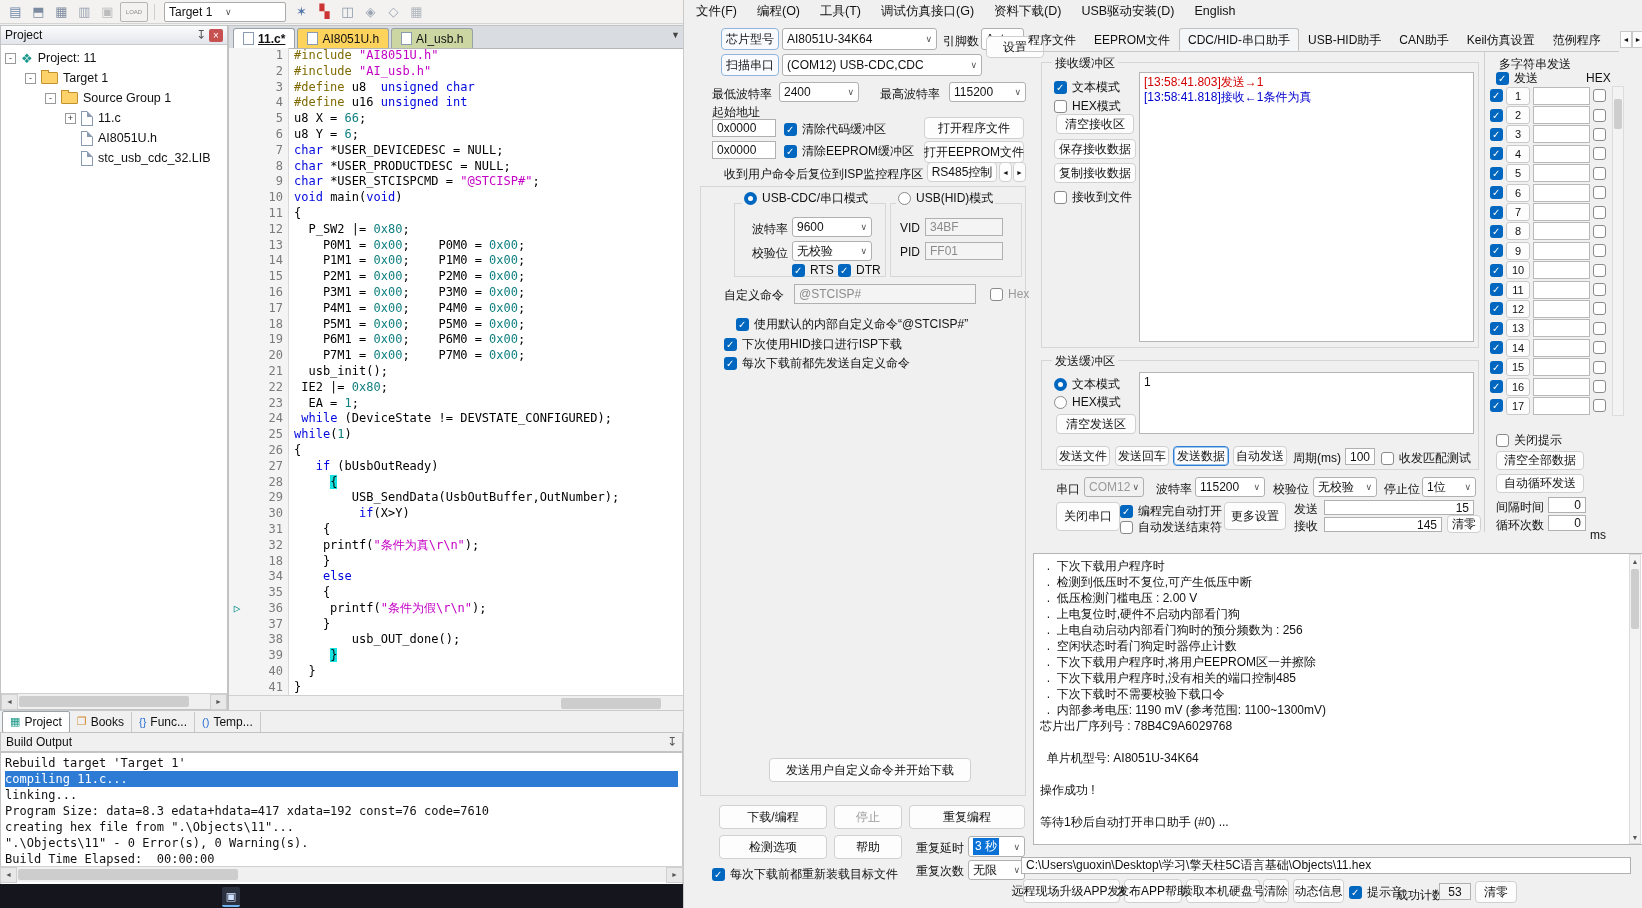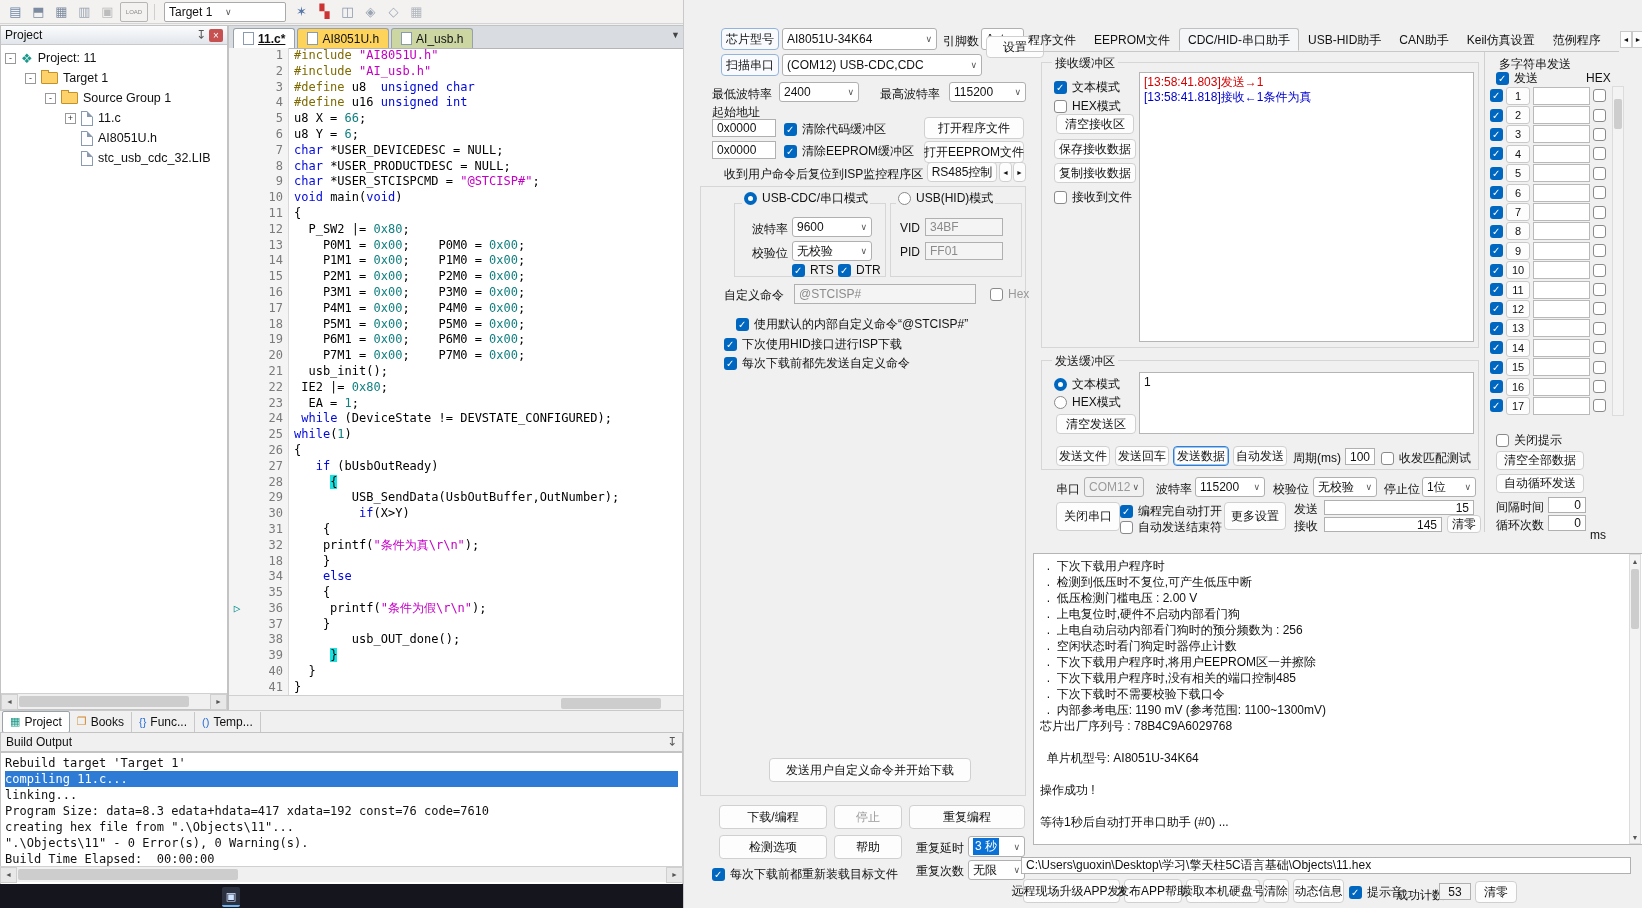--- a/index.html
+++ b/index.html
@@ -321,20 +321,29 @@
       <span class="sthumb" style="width:220px;"></span>
       <span class="sarr" style="margin-left:auto;">►</span>
     </div>
     <div class="taskbar">
       <span class="tbicon">▣</span>
     </div>
   </div>
 
   <div class="stc">
 
+    <div class="menubar">
+        <span class="mitem">文件(F)</span>
+        <span class="mitem">编程(O)</span>
+        <span class="mitem">工具(T)</span>
+        <span class="mitem">调试仿真接口(G)</span>
+        <span class="mitem">资料下载(D)</span>
+        <span class="mitem">USB驱动安装(D)</span>
+        <span class="mitem">English</span>
+      </div>
 
     <div class="flabel" style="left:37px;top:28px;width:58px;height:22px;">芯片型号</div>
     <div class="combo" style="left:98px;top:28px;width:155px;height:22px;">
         <span class="cval">AI8051U-34K64</span>
         <span class="chev">∨</span>
       </div>
     <span class="lbl" style="left:259px;top:33px;">引脚数</span>
     <div class="combo" style="left:297px;top:28px;width:43px;height:22px;">
         <span class="cval">Auto</span>
         <span class="chev">∨</span>

